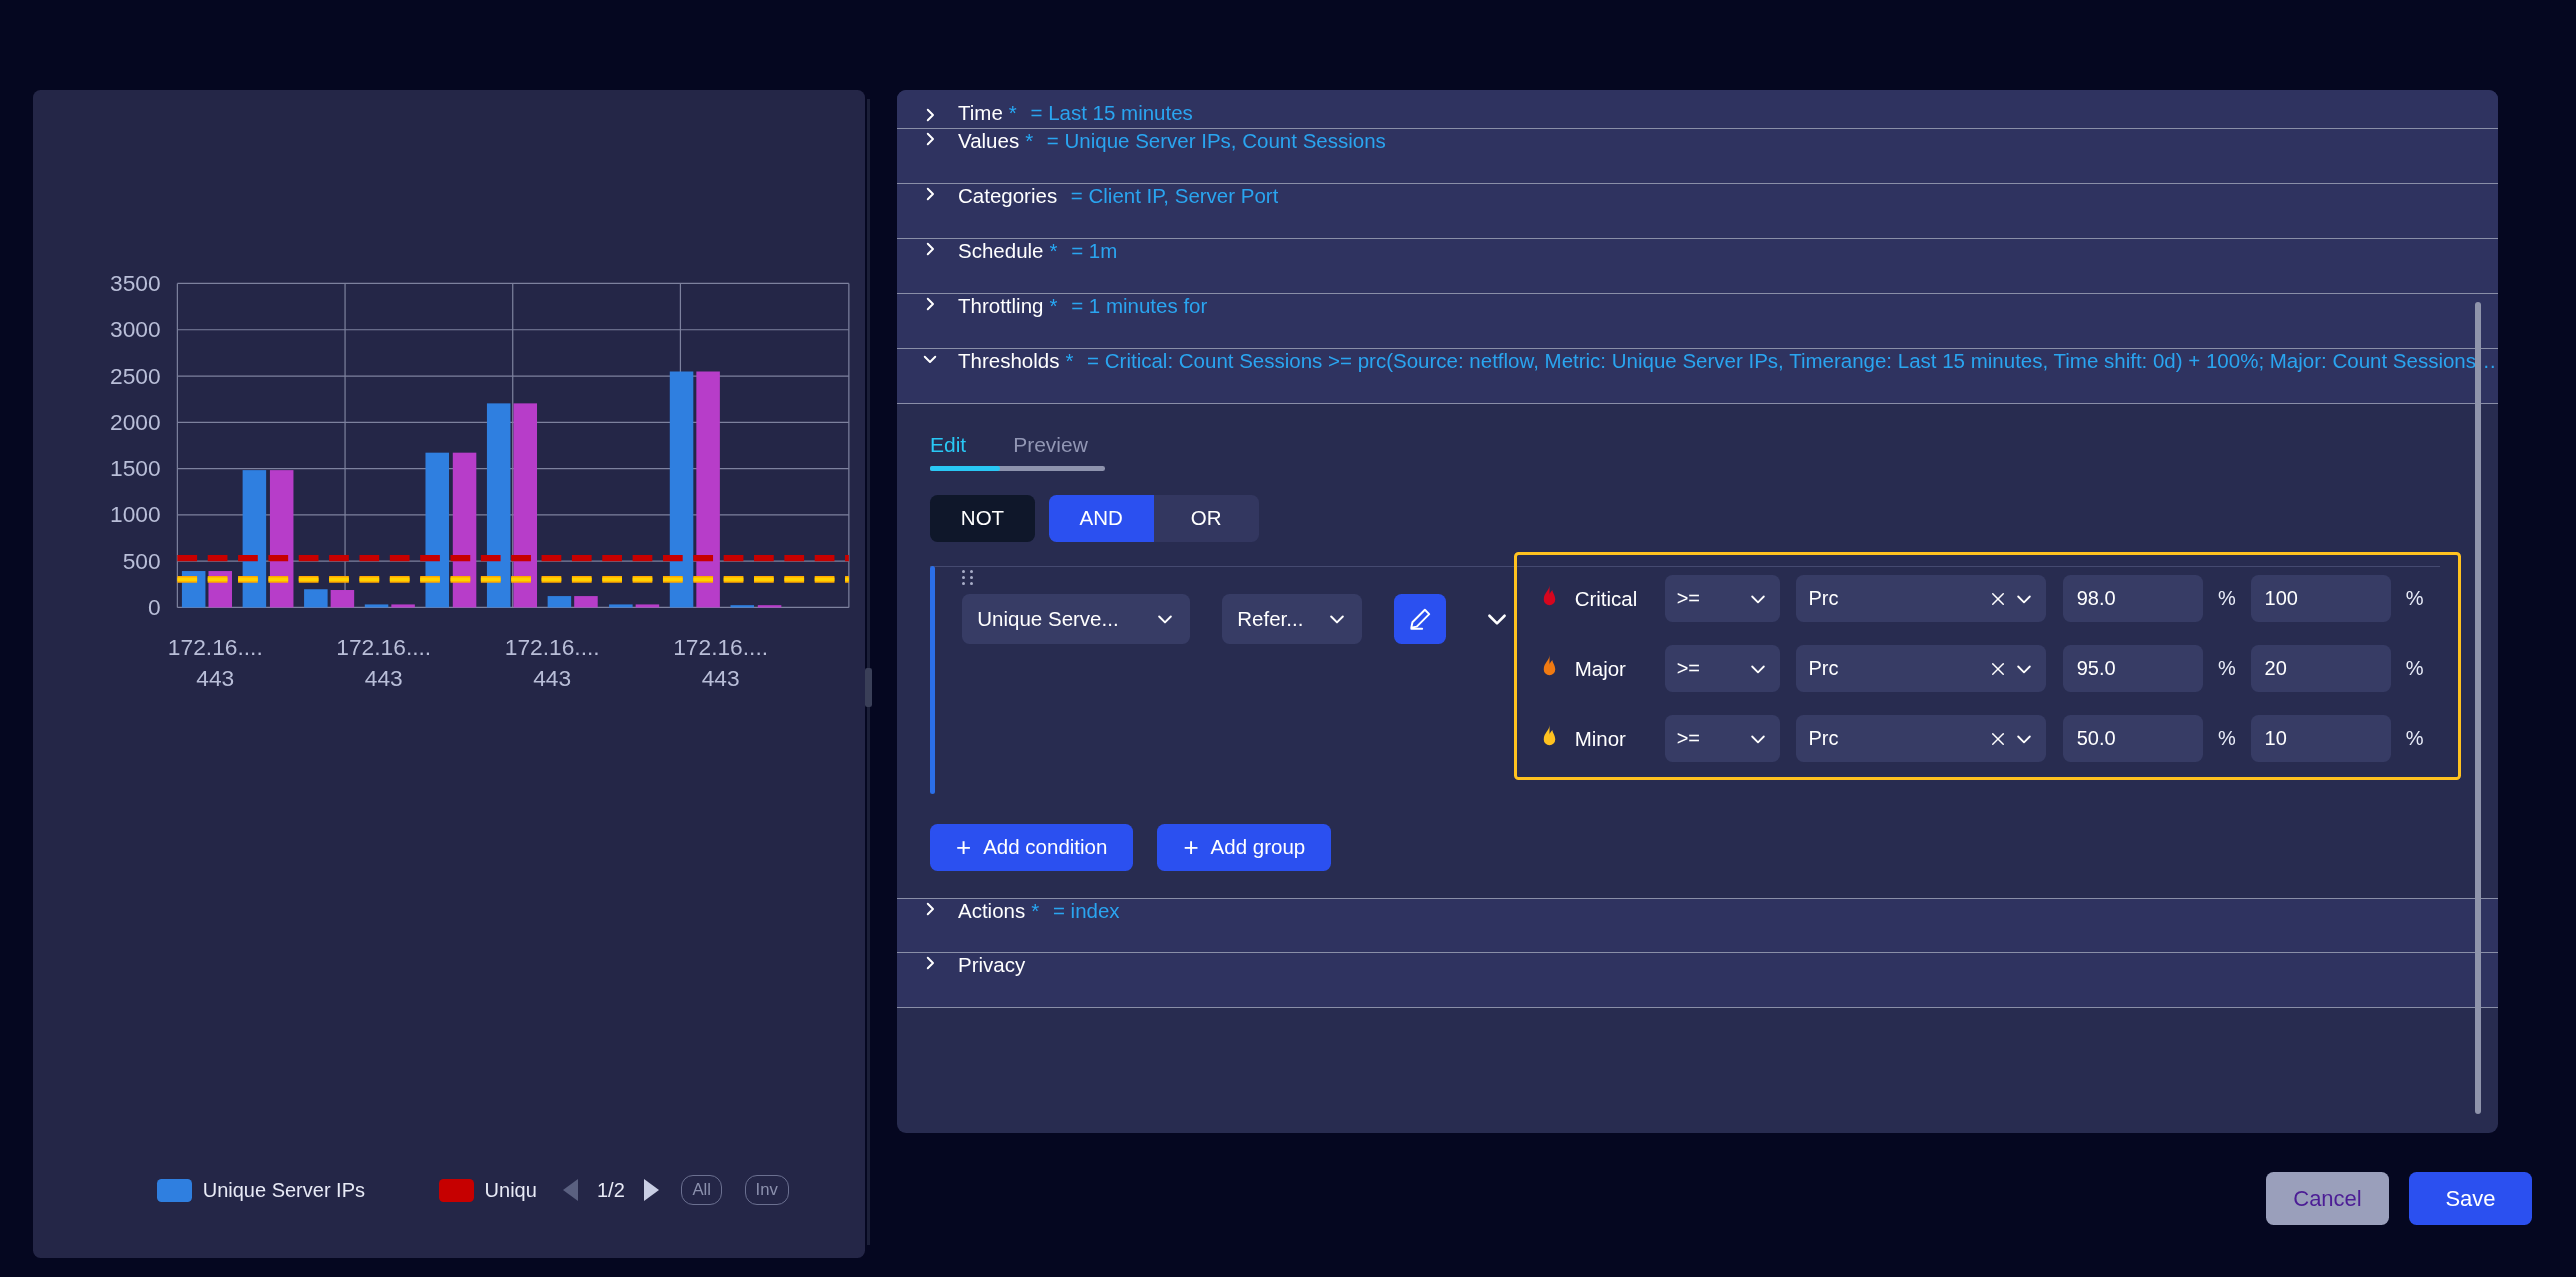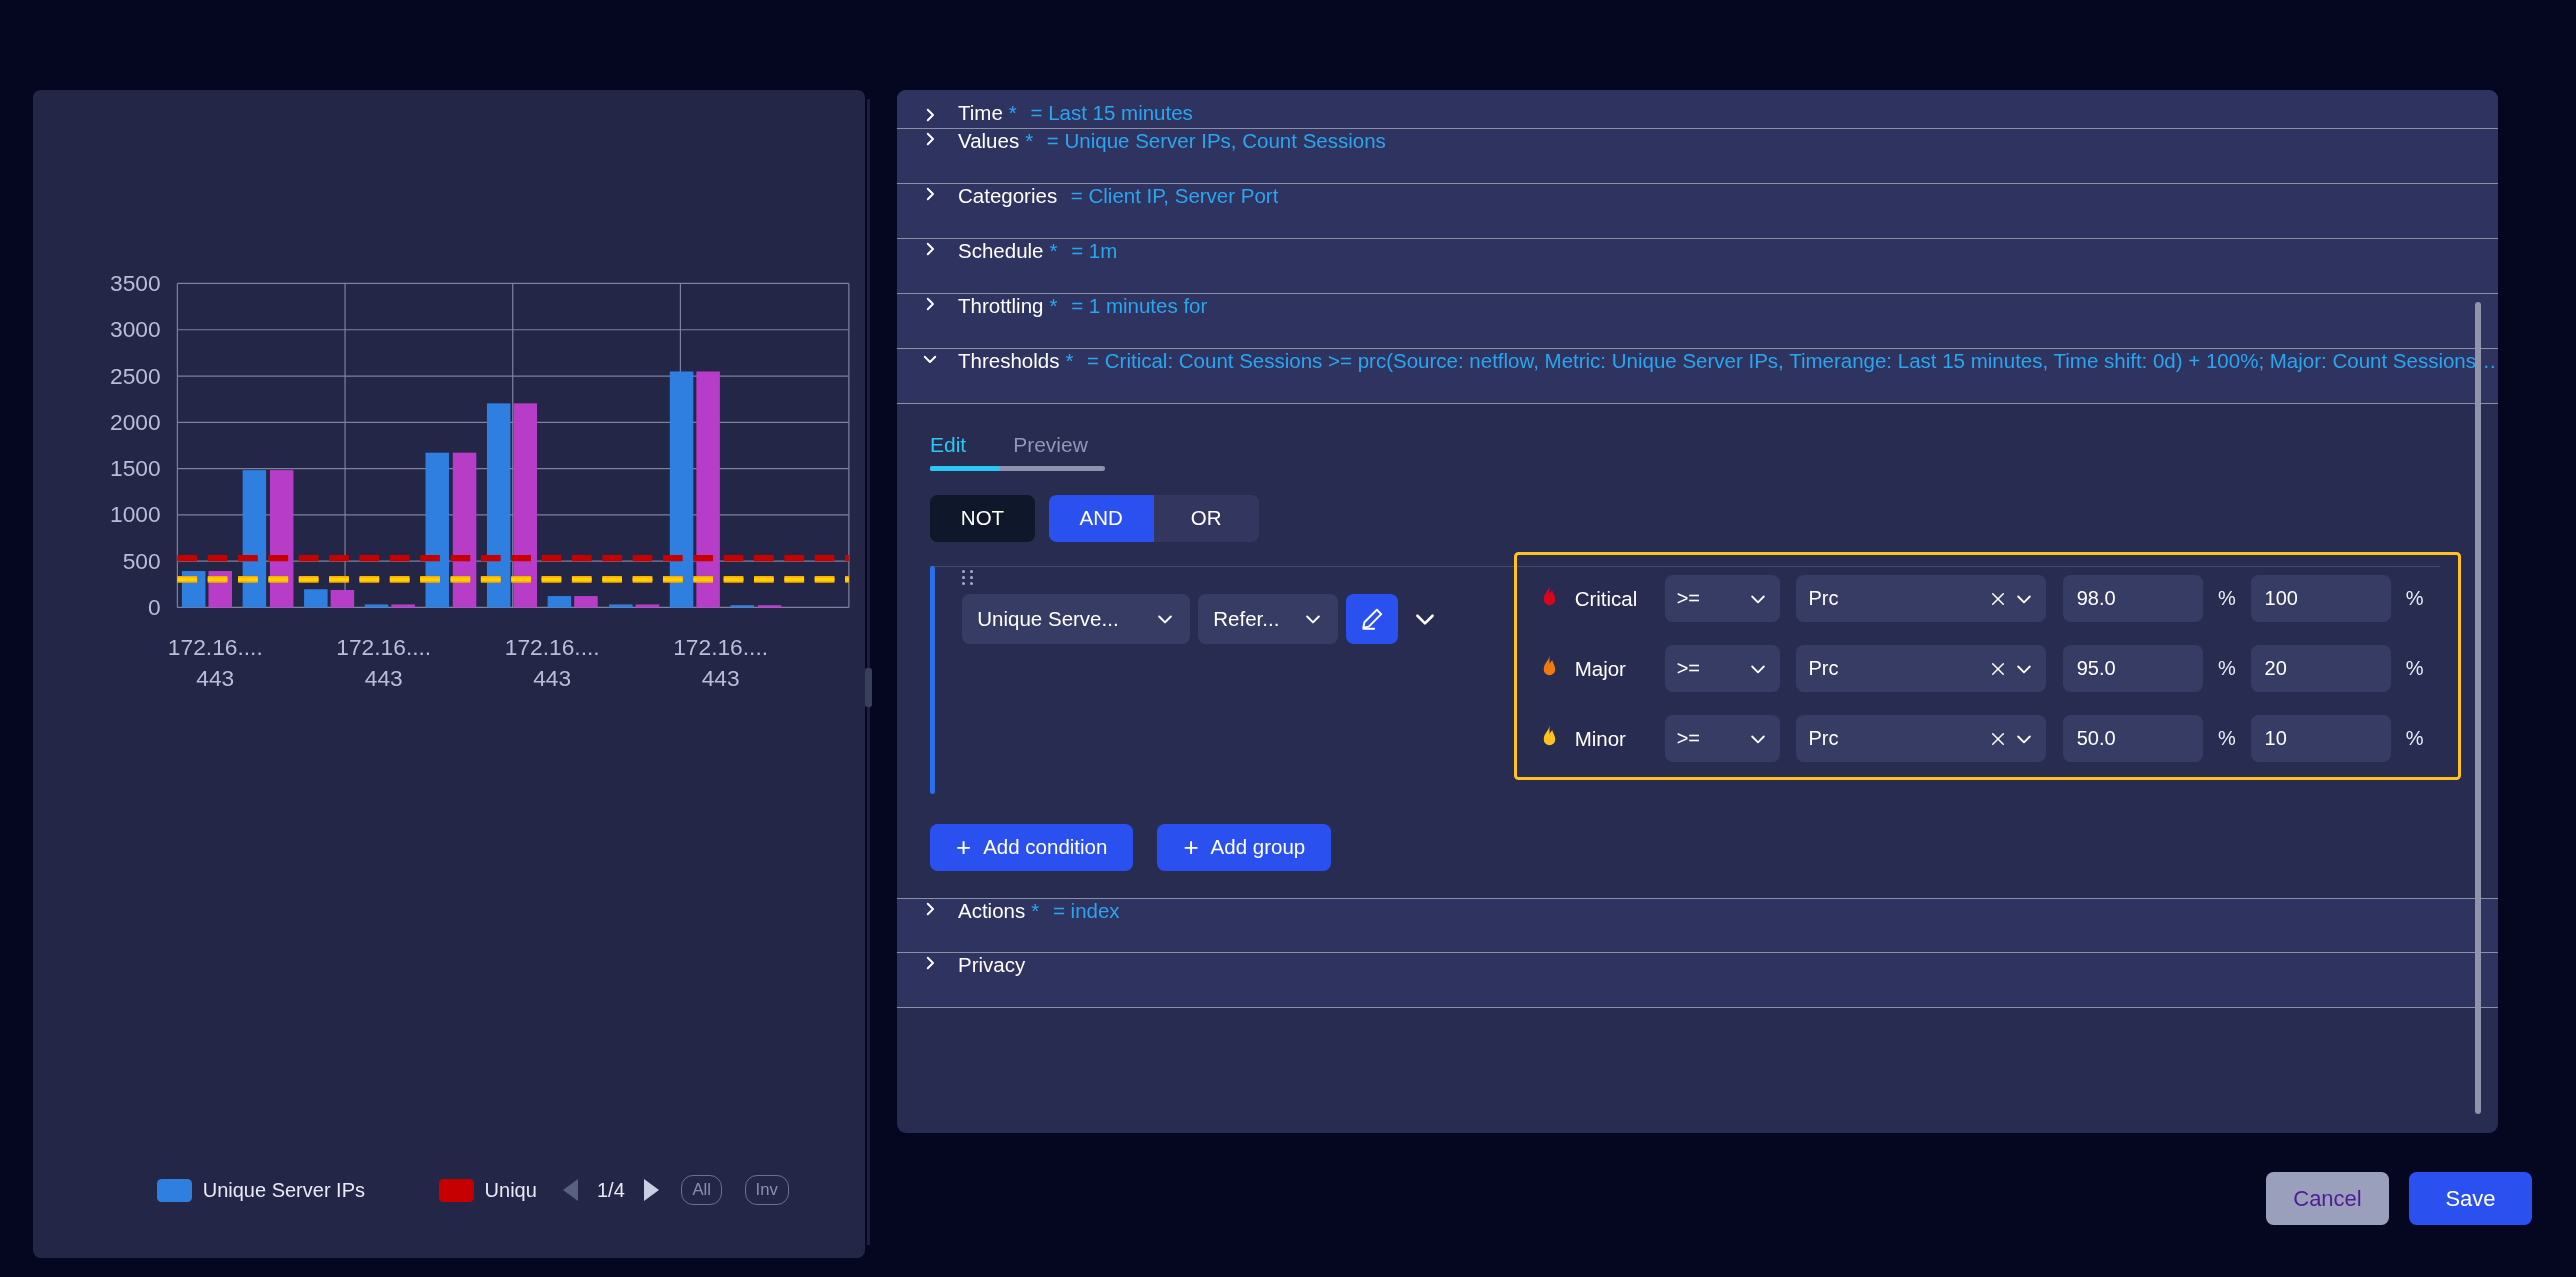--- a/index.html
+++ b/index.html
@@ -98,21 +98,21 @@
   .cond-area { position: relative; margin: 24px 0 0 33px; width: 1533px; }
   .cond-topline { position: absolute; left: 0; top: 0; width: 1510px; height: 1.5px; background: #454a70; }
 
   .cond-block { position: relative; margin-top: 15px; display: flex; }
   .cond-bar { width: 5.3px; border-radius: 3px; background: #2b6fe8; margin-right: 18px; height: 228px; }
   .cond-inner { position: relative; flex: 1; }
 
   .drag-dots { position: relative; width: 16.7px; height: 16.7px; margin: 4.6px 0 7.6px 9px; }
   .drag-dots span { position: absolute; width: 3px; height: 3px; background: #a9aec8; border-radius: 50%; }
 
-  .cond-controls { display: flex; align-items: center; gap: 8px; margin-left: 9px; }
+  .cond-controls { display: flex; align-items: center; gap: 32px; margin-left: 9px; }
   .sel {
     height: 50px; background: #373c65; border-radius: 7.6px; display: flex; align-items: center;
     justify-content: space-between; padding: 0 15px; color: #ffffff; font-size: 20.5px; cursor: pointer;
   }
   .sel.metric { width: 228px; }
   .sel.ref { width: 140px; }
   .cv { width: 20px; height: 20px; flex: 0 0 auto; }
   .edit-btn {
     width: 52px; height: 50px; background: #2b50f0; border-radius: 7.6px;
     display: flex; align-items: center; justify-content: center; cursor: pointer;
@@ -247,21 +247,21 @@
       <div class="lg-item">
         <div class="lg-swatch" style="background:#2f7fe0"></div>
         <span>Unique Server IPs</span>
       </div>
       <div class="lg-item">
         <div class="lg-swatch" style="background:#c60000"></div>
         <span>Uniqu</span>
       </div>
       <div class="lg-nav">
         <div class="tri tri-l"></div>
-        <span class="lg-page">1/4</span>
+        <span class="lg-page">1/2</span>
         <div class="tri tri-r"></div>
         <span class="pill">All</span>
         <span class="pill">Inv</span>
       </div>
     </div>
   </div>
 
   <div class="left-divider">
     <div class="left-div-bar"></div>
     <div class="left-div-grip"></div>

